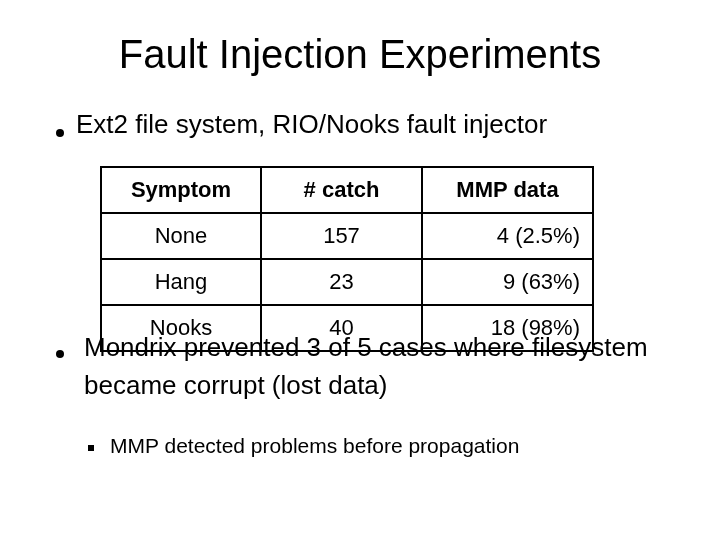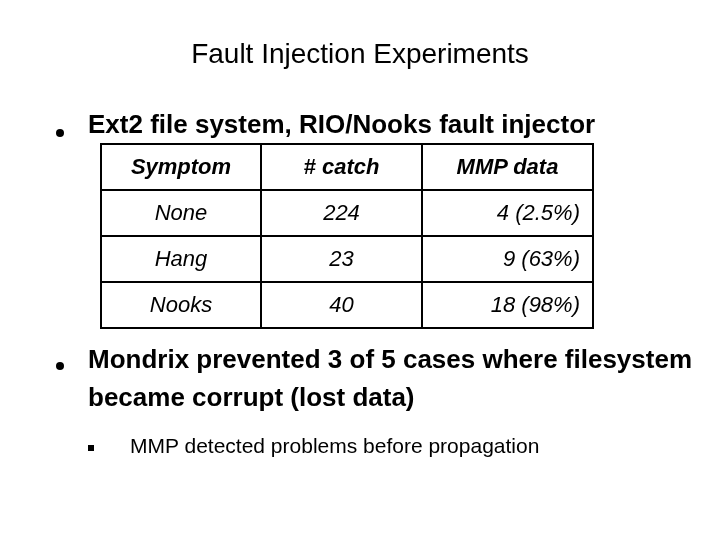--- a/index.html
+++ b/index.html
@@ -24,21 +24,21 @@
     box-sizing: border-box;
   }
 
   
   .slide-title {
     position: absolute;
     left: 0;
     top: 34px;
     width: 720px;
     text-align: center;
-    font-size: 28px;
+    font-size: 40px;
     font-weight: normal;
     line-height: 40px;
     letter-spacing: 0px;
     white-space: nowrap;
   }
 
   
   .bullet-l1 {
     position: absolute;
     display: flex;
@@ -59,53 +59,52 @@
     height: 8px;
     background: #000;
     border-radius: 50%;
     vertical-align: middle;
     margin-top: 13px;
   }
   .bullet-l1 .text {
     flex: 1 1 auto;
     font-size: 26px;
     line-height: 34px;
-    font-weight: bold;
-    white-space: nowrap;
-    margin-left: 12px;
+    font-weight: normal;
+    white-space: nowrap;
   }
 
   #bullet-1 {
     left: 48px;
     top: 107px;
     width: 660px;
   }
   #bullet-2 {
     left: 48px;
-    top: 340px;
+    top: 328px;
     width: 660px;
+    gap: 8px;
   }
   #bullet-2 .text {
     white-space: normal;
     width: 580px;
     line-height: 38px;
   }
 
   
   .sub-list {
     position: absolute;
     left: 88px;
     top: 432px;
     width: 600px;
   }
   .bullet-l2 {
     display: flex;
     align-items: center;
     line-height: 28px;
-    gap: 20px;
   }
   .bullet-l2 .marker {
     flex: 0 0 auto;
     width: 22px;
     box-sizing: border-box;
   }
   .bullet-l2 .sq {
     display: inline-block;
     width: 6px;
     height: 6px;
@@ -116,25 +115,24 @@
     flex: 1 1 auto;
     font-size: 21px;
     line-height: 28px;
     white-space: nowrap;
   }
 
   
   .data-table {
     position: absolute;
     left: 100px;
-    top: 143px;
+    top: 166px;
     width: 492px;
     border-collapse: collapse;
     table-layout: fixed;
-    font-style: italic;
   }
   .data-table td,
   .data-table th {
     border: 2px solid #000000;
     height: 46px;
     font-size: 22px;
     font-weight: normal;
     padding: 0 12px;
     box-sizing: border-box;
     vertical-align: middle;
@@ -173,21 +171,21 @@
     <thead>
       <tr>
         <th>Symptom</th>
         <th># catch</th>
         <th>MMP data</th>
       </tr>
     </thead>
     <tbody>
       <tr>
         <td class="cell-symptom">None</td>
-        <td class="cell-runs">224</td>
+        <td class="cell-runs">157</td>
         <td class="cell-catch">4 (2.5%)</td>
       </tr>
       <tr>
         <td class="cell-symptom">Hang</td>
         <td class="cell-runs">23</td>
         <td class="cell-catch">9 (63%)</td>
       </tr>
       <tr>
         <td class="cell-symptom">Nooks</td>
         <td class="cell-runs">40</td>

